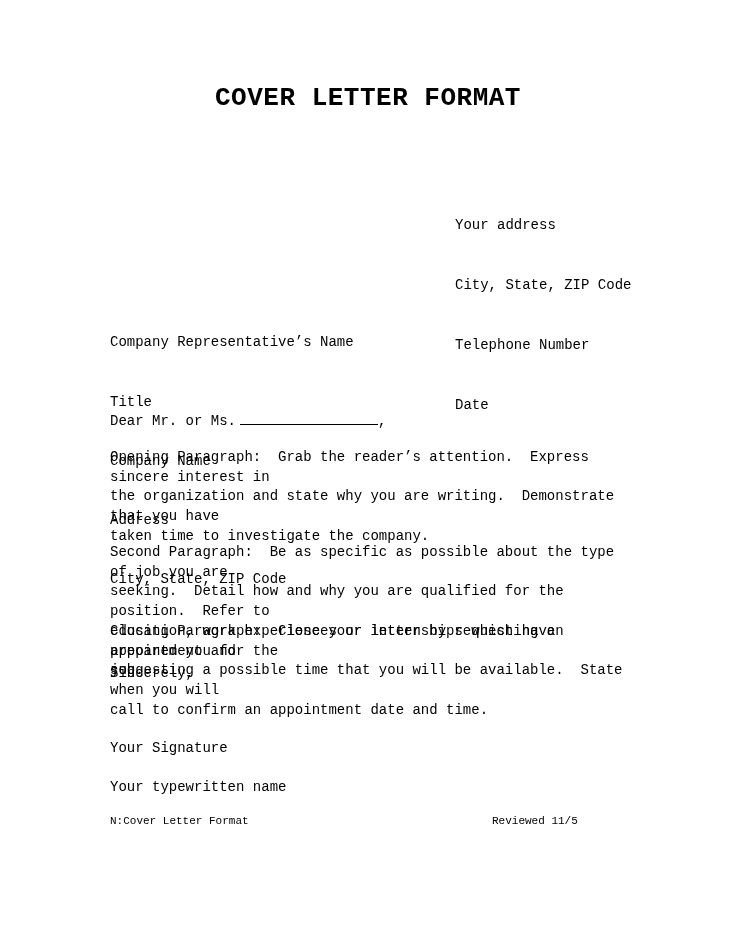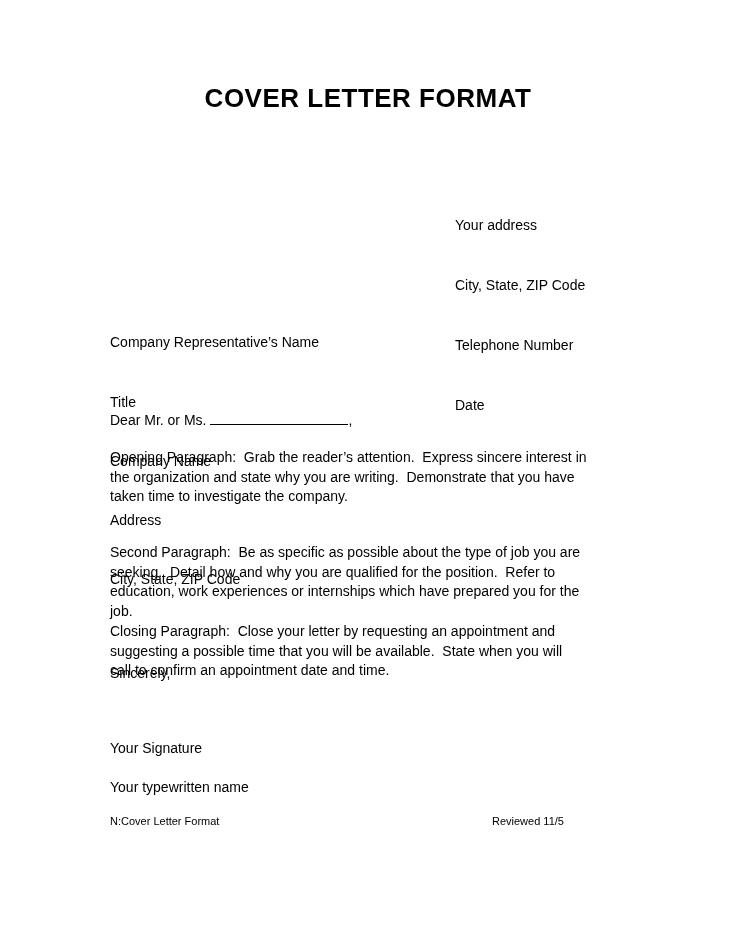--- a/index.html
+++ b/index.html
@@ -2,21 +2,21 @@
 <html><head>
 <meta charset="utf-8">
 <style>
   html, body { margin: 0; padding: 0; background: #ffffff; }
   .page {
     position: relative;
     width: 660px;
     height: 952px;
     background: #ffffff;
     color: #000000;
-    font-family: Liberation Sans, sans-serif;
+    font-family: Liberation Mono, monospace;
     overflow: hidden;
     border-radius: 16px;
   }
   .doc-title {
     position: absolute;
     top: 83px;
     left: 0;
     width: 736px;
     text-align: center;
     font-size: 26px;

